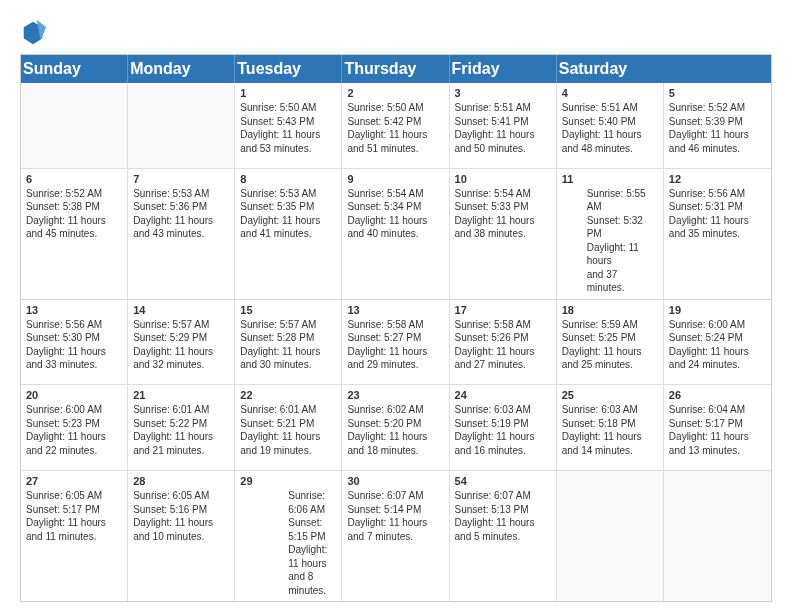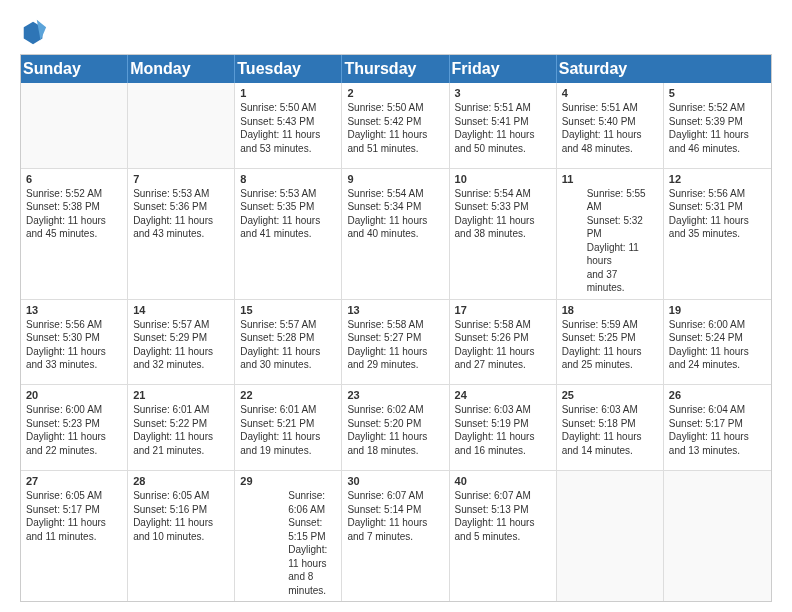--- a/index.html
+++ b/index.html
@@ -354,21 +354,21 @@
 and 8 minutes.</div>
           </div>
           <div class="day-cell">
             <div class="day-num">30</div>
             <div class="day-info" style="white-space: pre-line;">Sunrise: 6:07 AM
 Sunset: 5:14 PM
 Daylight: 11 hours
 and 7 minutes.</div>
           </div>
           <div class="day-cell">
-            <div class="day-num">40</div>
+            <div class="day-num">54</div>
             <div class="day-info" style="white-space: pre-line;">Sunrise: 6:07 AM
 Sunset: 5:13 PM
 Daylight: 11 hours
 and 5 minutes.</div>
           </div>
           <div class="day-cell empty"></div>
           <div class="day-cell empty"></div>
         </div>
       </div>
   </div>

